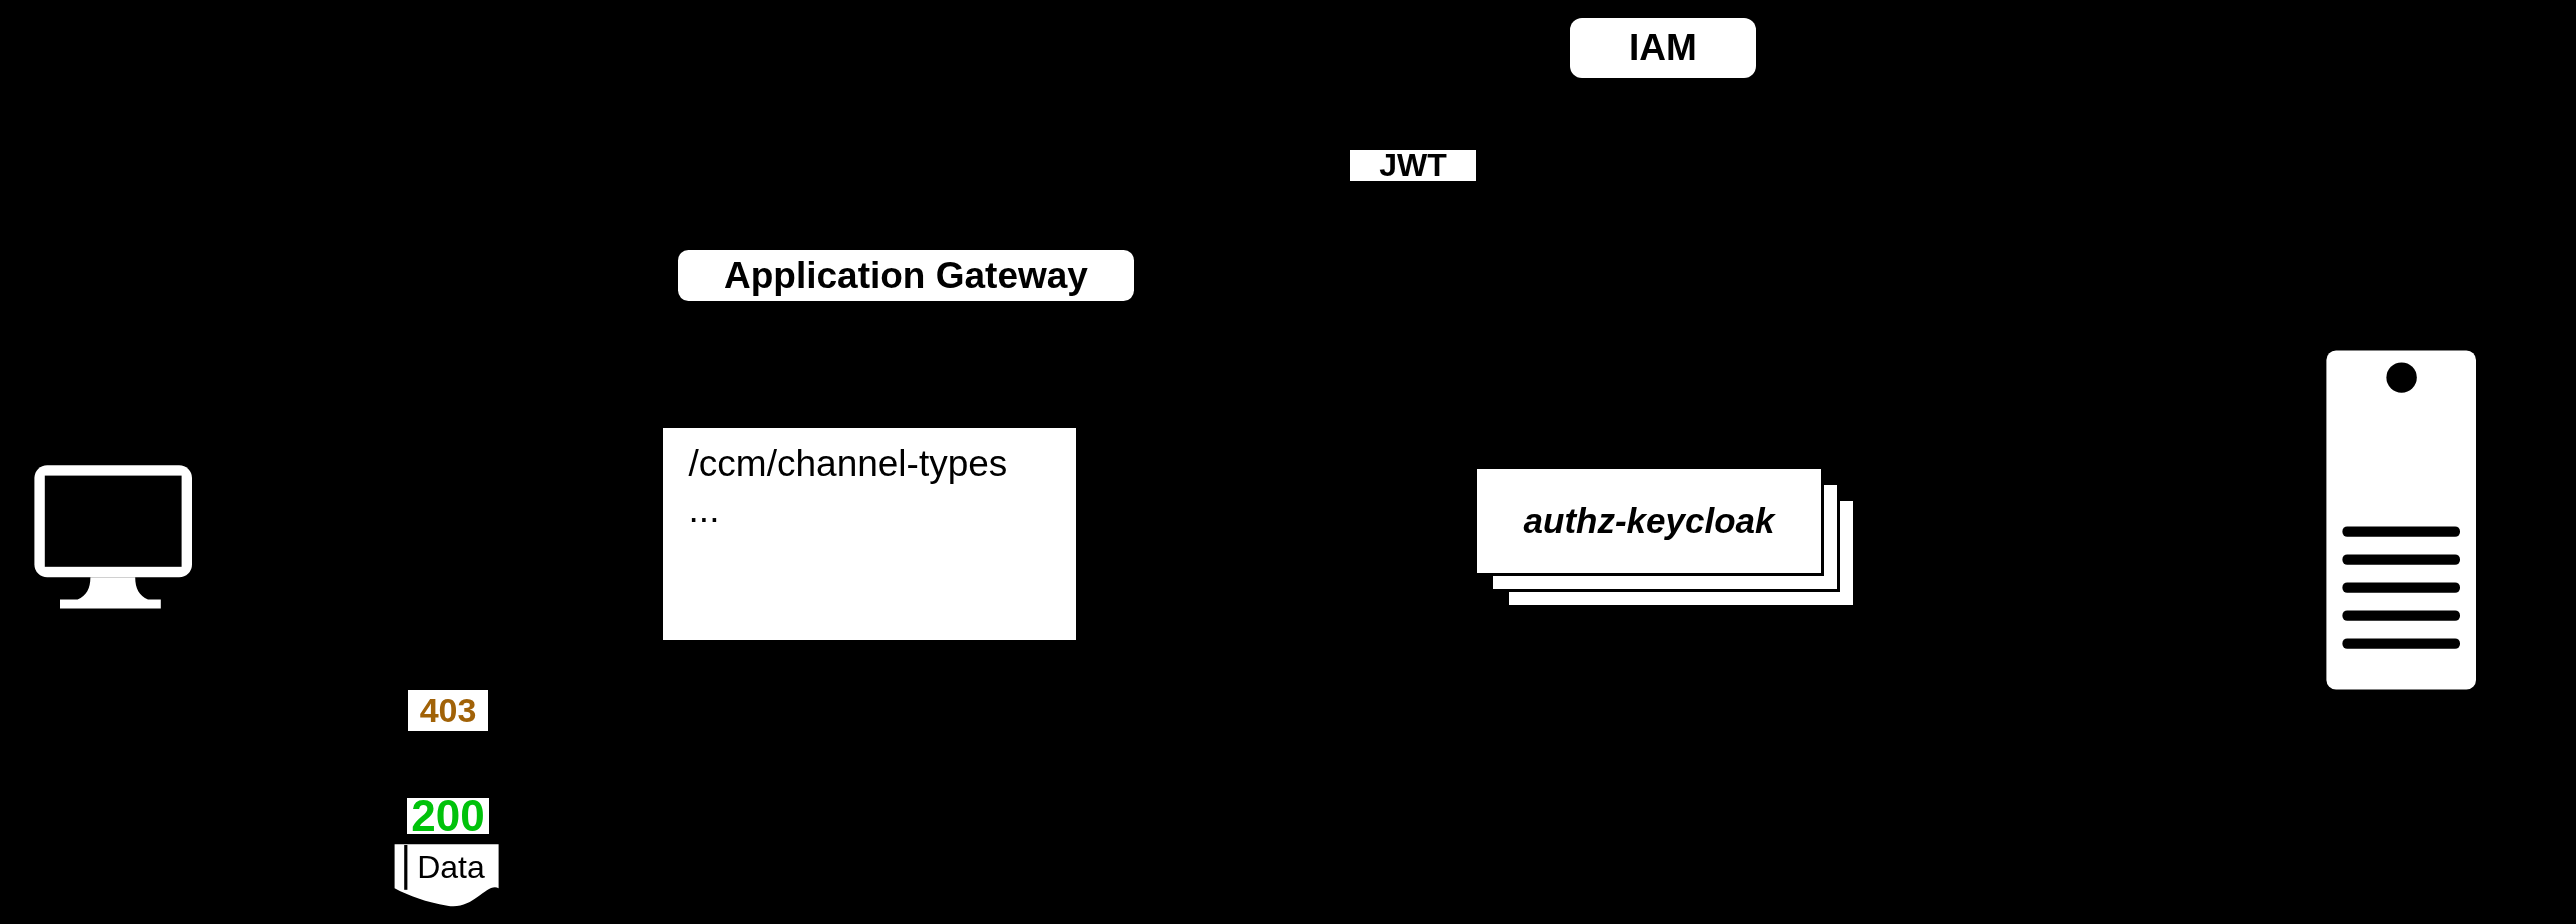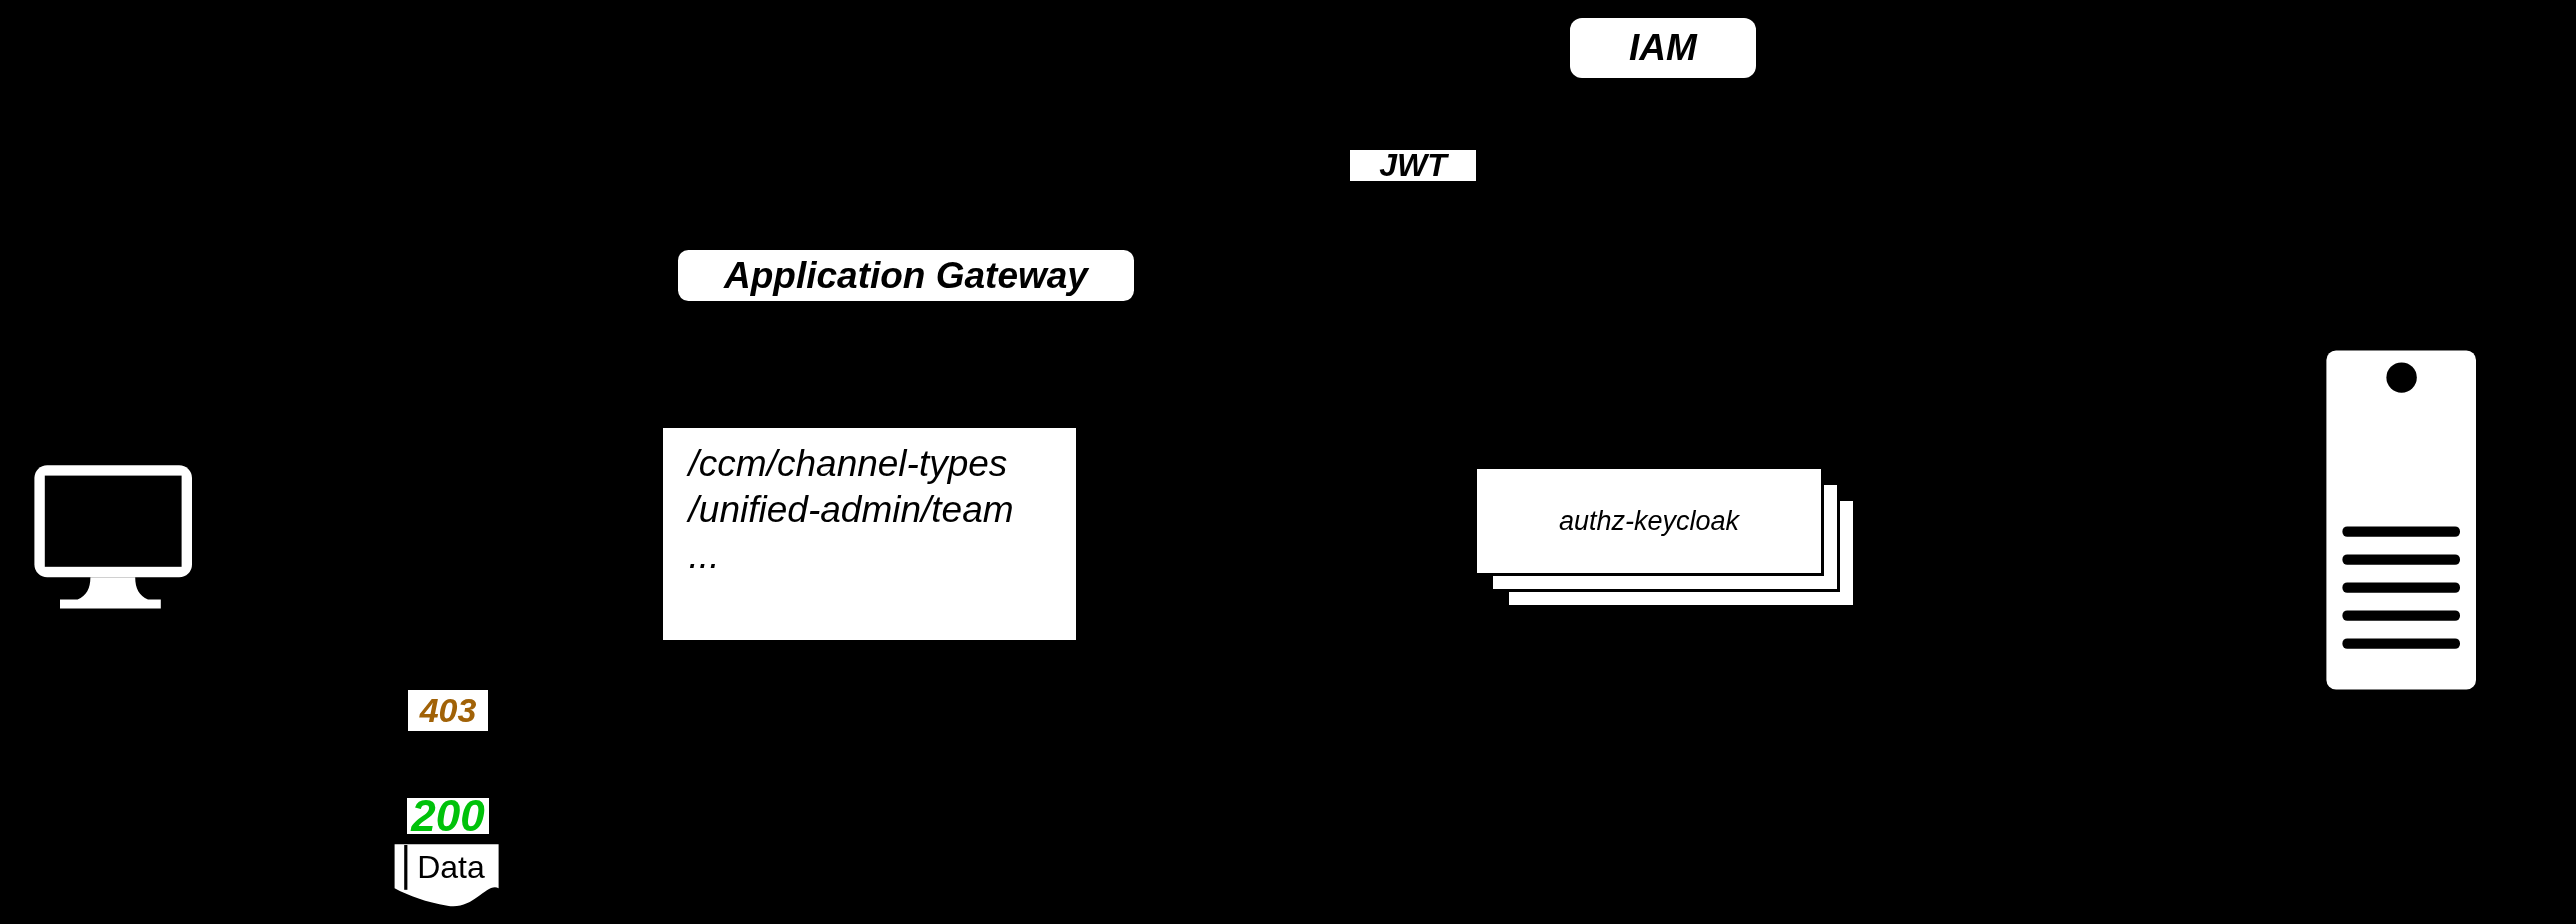--- a/index.html
+++ b/index.html
@@ -1,39 +1,39 @@
 <!DOCTYPE html>
 <html style="font-size:12.8px"><head>
 <meta charset="utf-8">
 <style>
   html,body{margin:0;padding:0;background:#000;}
   .diagram{position:relative;width:2576px;height:925px;background:#000;overflow:hidden;
            font-family:"Liberation Sans","DejaVu Sans",sans-serif;}
   .node{position:absolute;background:#fff;color:#000;display:flex;align-items:center;justify-content:center;
-        box-sizing:border-box;font-style:italic;}
+        box-sizing:border-box;}
   
   .iam{left:1570px;top:18.4px;width:186px;height:60px;border-radius:12px;font-size:37px;font-weight:bold;}
   .jwt{left:1350px;top:150px;width:126px;height:31px;font-size:32px;font-weight:bold;}
   .appgw{left:678px;top:250px;width:456px;height:51px;border-radius:10.4px;font-size:37px;font-weight:bold;}
   .routes{left:663px;top:428px;width:413px;height:212px;display:block;padding:12.8px 8px 0 25.6px;
           font-size:37px;line-height:46px;font-weight:400;}
   .st403{left:408px;top:690px;width:80px;height:41px;font-size:34px;font-weight:bold;}
   .st200{left:407px;top:798px;width:82px;height:36px;font-size:44px;font-weight:bold;}
   
   .stack{position:absolute;}
   .stack .layer{position:absolute;background:#fff;border:3.2px solid #000;box-sizing:border-box;
                 left:0;top:0;width:100%;height:100%;}
   .stack .layer.l2{transform:translate(16px,16px);}
   .stack .layer.l3{transform:translate(32px,32px);}
   .stack .front{position:absolute;left:0;top:0;width:100%;height:100%;background:#fff;border:3.2px solid #000;
                 box-sizing:border-box;display:flex;align-items:center;justify-content:center;color:#000;}
   .permissions{left:1792px;top:146px;width:222px;height:56px;}
   .permissions .front{font-size:32px;font-weight:bold;}
   .authz{left:1474px;top:466px;width:350px;height:110px;}
-  .authz .front{font-size:27px;font-weight:normal;font-style:italic;text-align:center;}
+  .authz .front{font-size:35px;font-weight:bold;font-style:italic;text-align:center;}
   
   .doc-label{position:absolute;left:406px;top:850px;width:90px;height:34px;display:flex;
              align-items:center;justify-content:center;font-size:32px;color:#000;}
   svg{position:absolute;display:block;}
   .monitor-svg{left:32px;top:462px;}
   .server-svg{left:2320px;top:344px;}
   .doc-svg{left:389px;top:837px;}
 </style>
 </head>
 <body>
@@ -54,21 +54,20 @@
     <span>JWT</span>
   </div>
 
 
   <div class="node appgw">
     <span>Application Gateway</span>
   </div>
 
   <div class="node routes">
     <div>/ccm/channel-types</div>
-    <div>/unified-admin/team</div>
     <div>...</div>
   </div>
 
   <div class="stack authz">
     <div class="layer l3"></div>
     <div class="layer l2"></div>
     <div class="front">
       <span>authz-keycloak</span>
     </div>
   </div>

